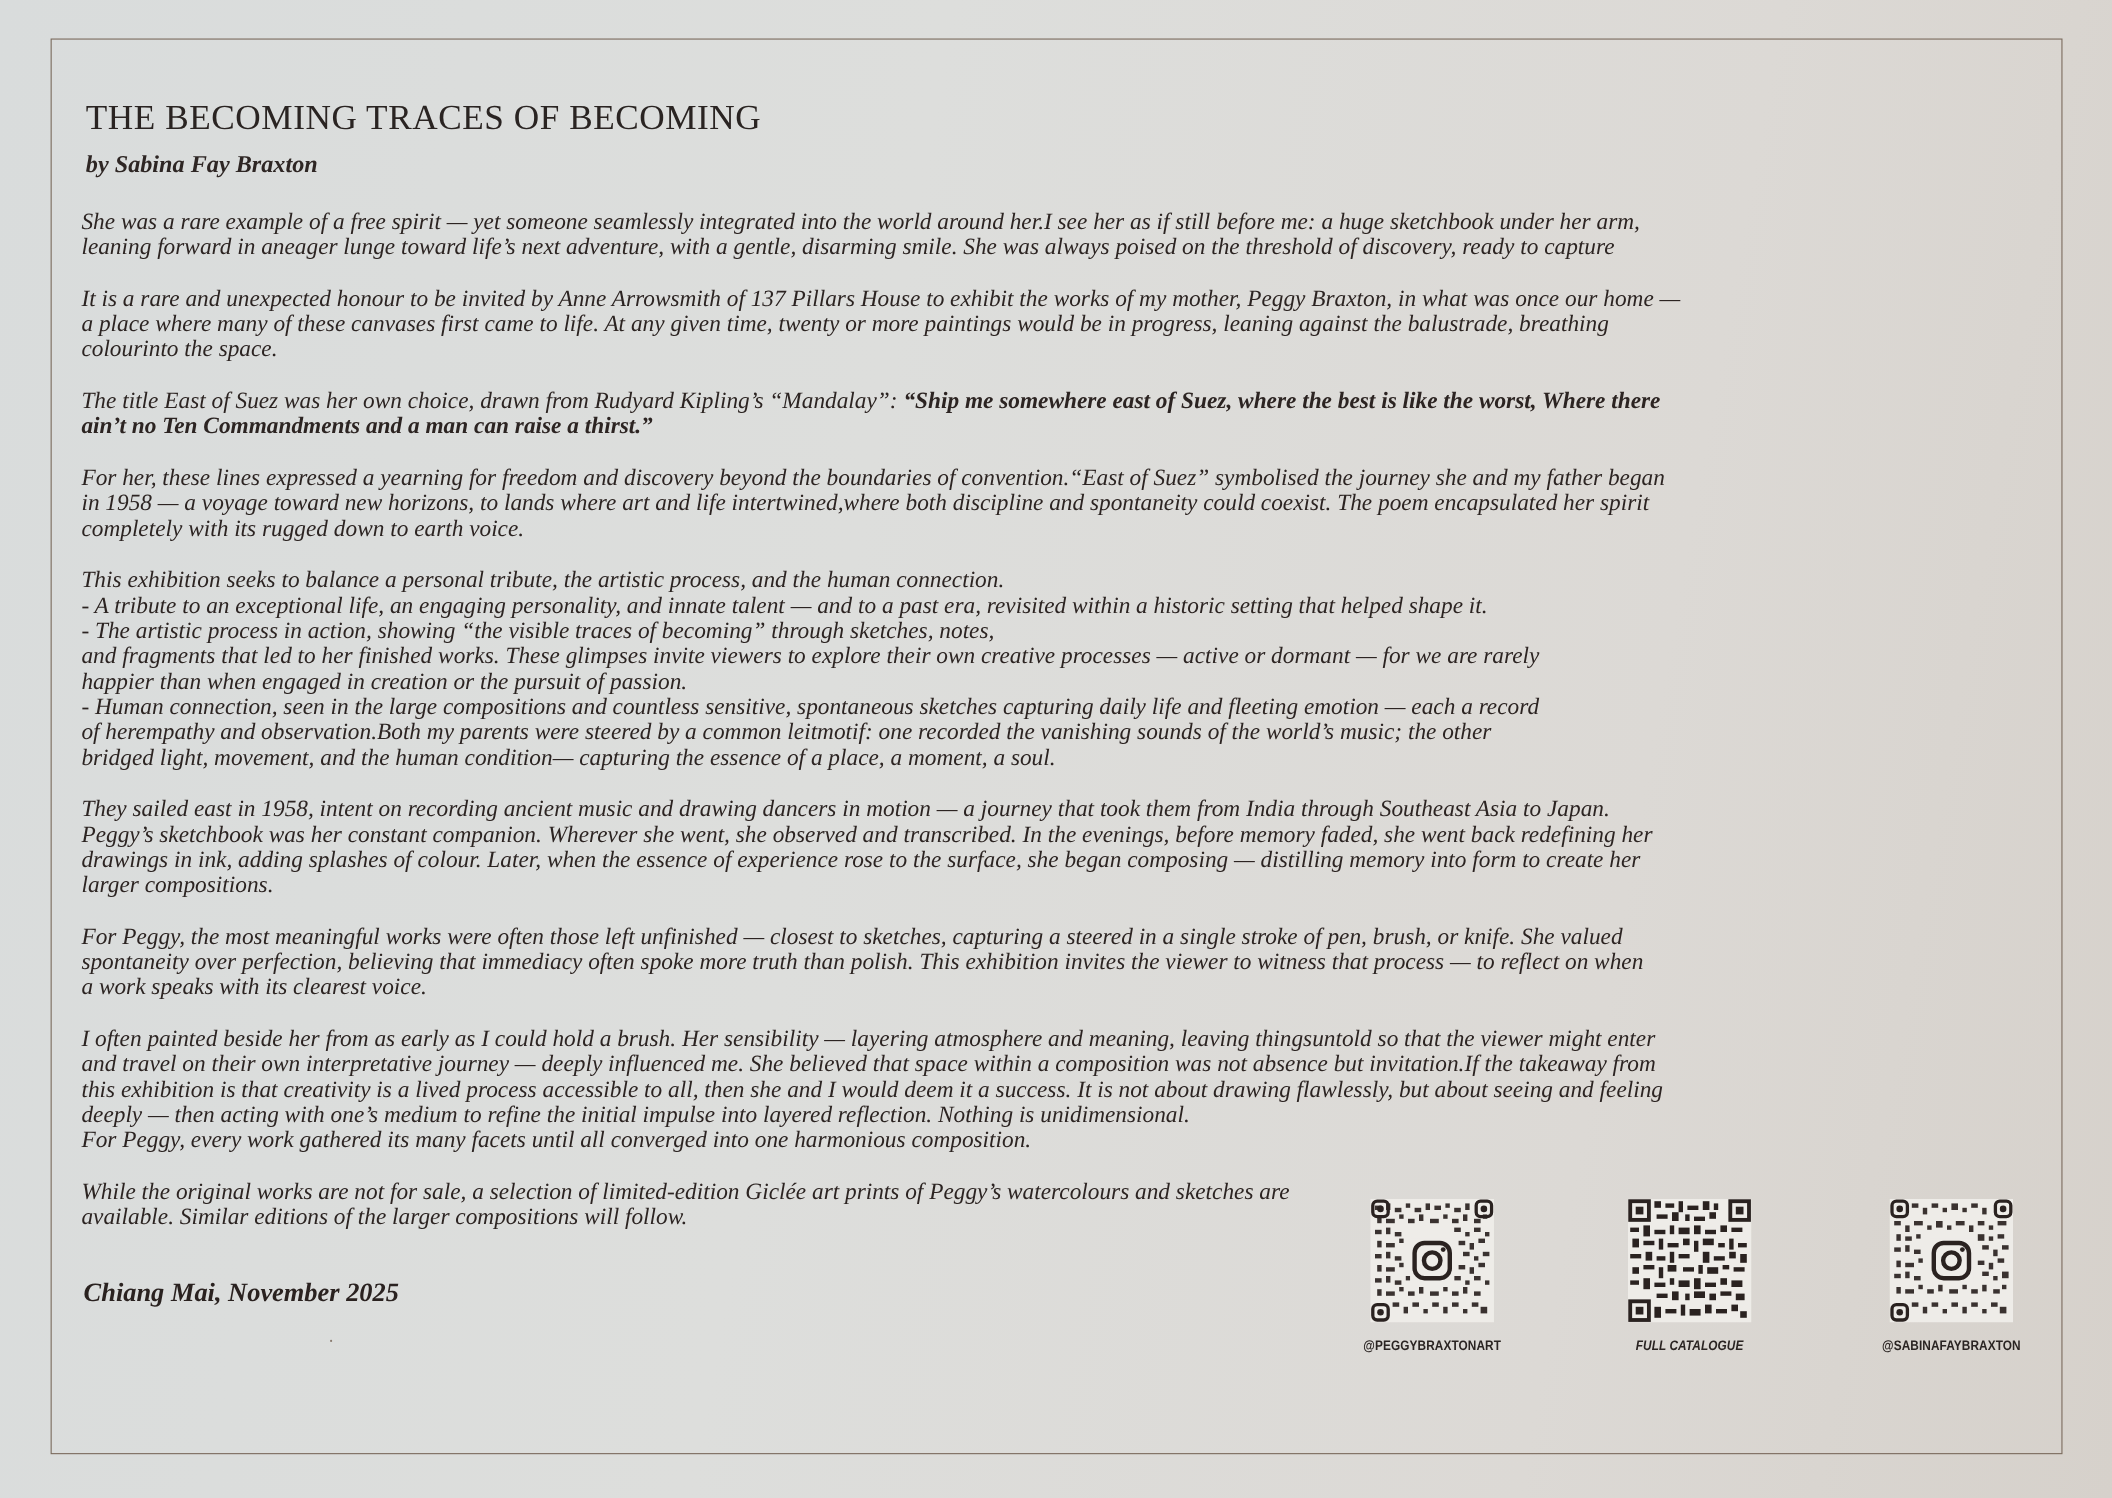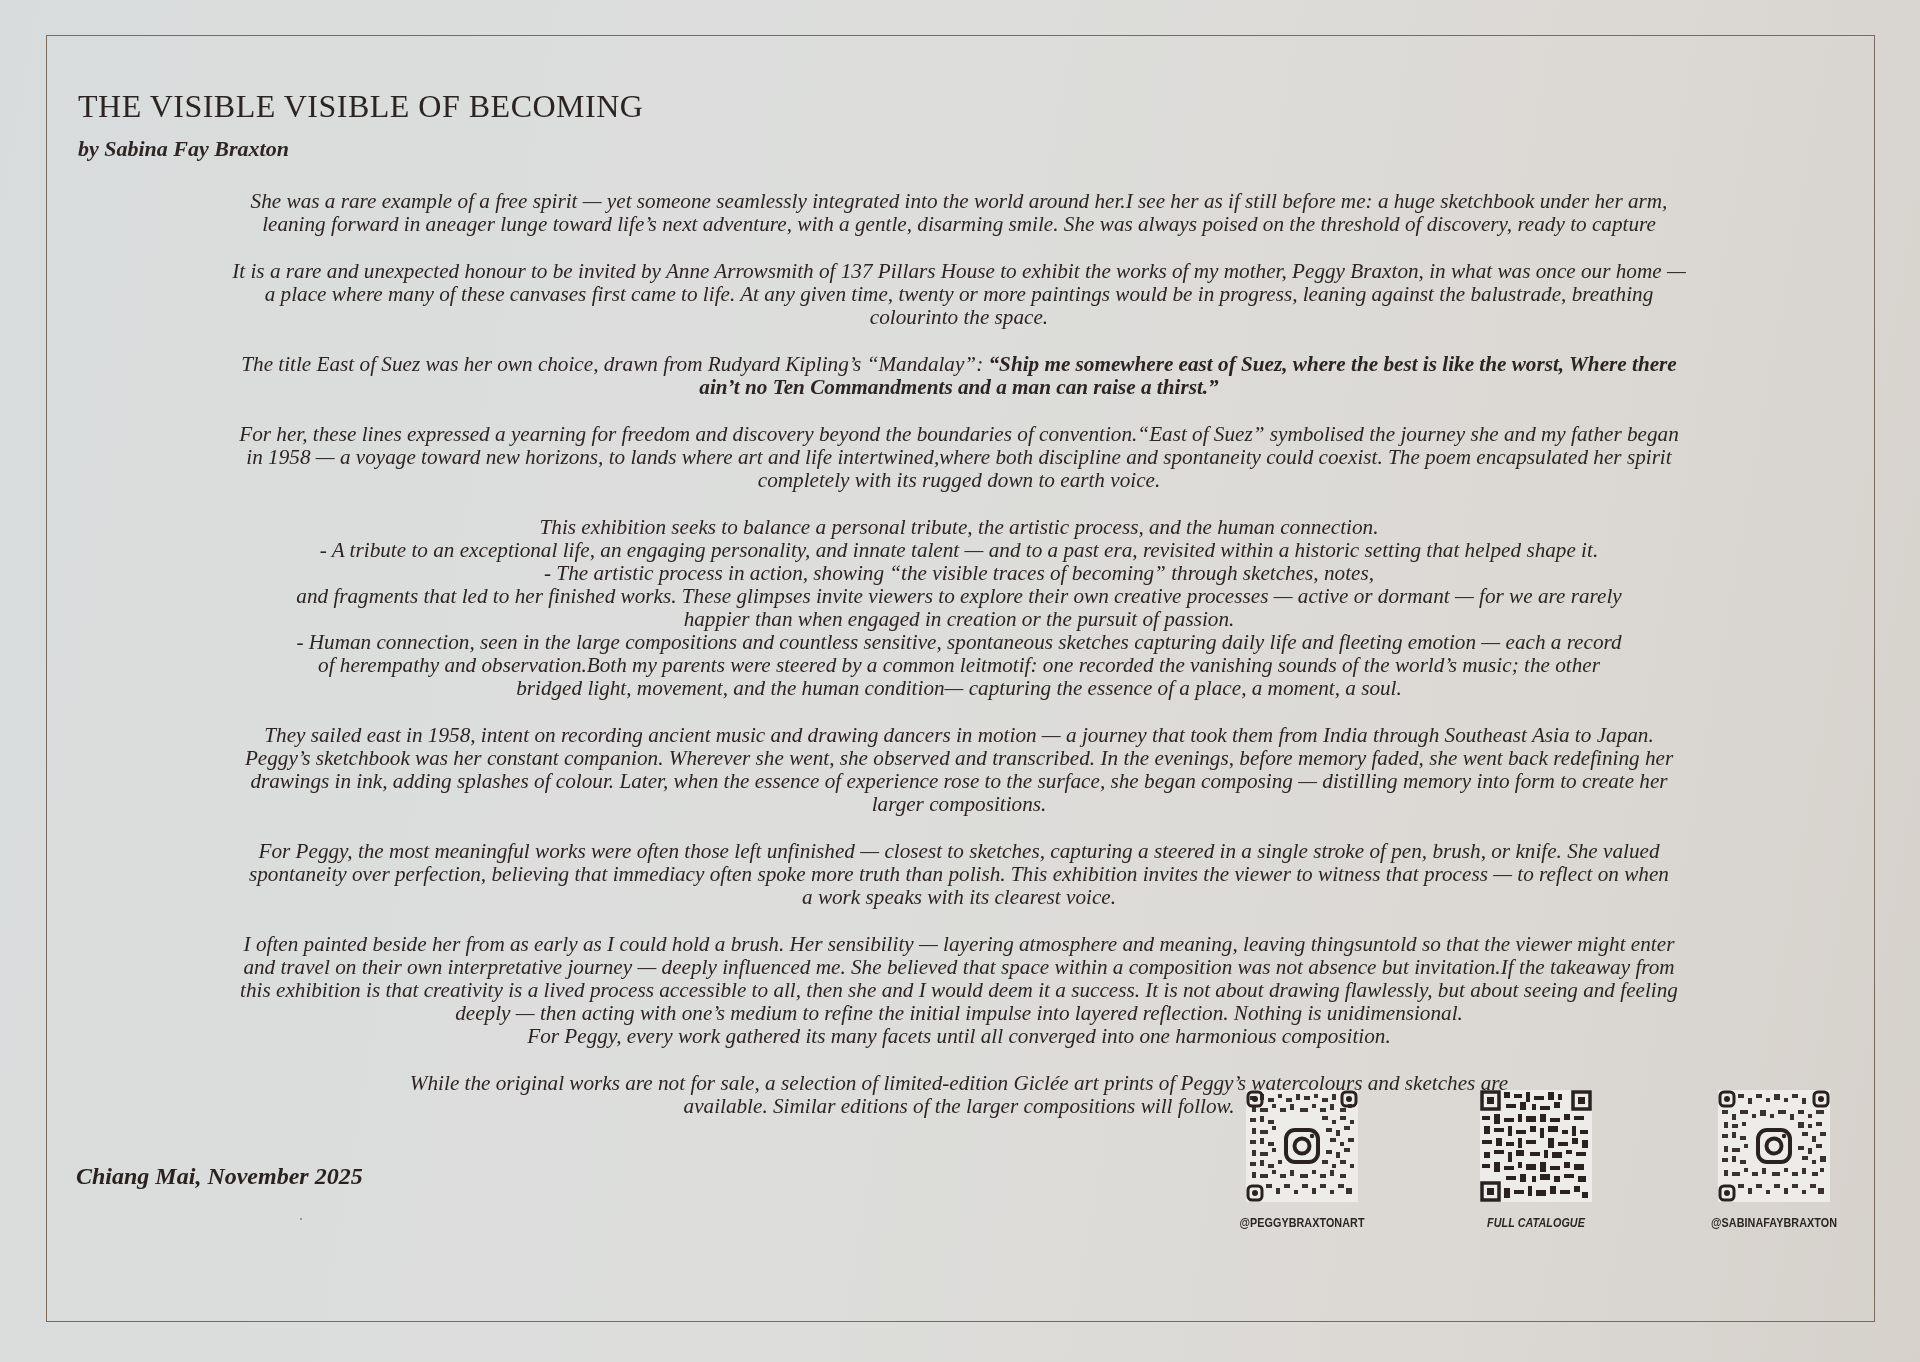--- a/index.html
+++ b/index.html
@@ -23,21 +23,21 @@
       position: absolute; left: 78px; top: 136px;
       font-family: "Liberation Serif", serif; font-style: italic; font-weight: bold;
       font-size: 22px; color: #2e2624; margin: 0;
     }
     .body {
       position: absolute; left: 74px; top: 190px; width: 1770px;
       font-family: "Liberation Serif", serif; font-style: italic;
       font-size: 21.2px; line-height: 23px; color: #2c2422;
     }
     .para { margin: 0 0 24px 0; }
-    .para .line { display: block; white-space: nowrap; text-align: center; }
+    .para .line { display: block; white-space: nowrap; }
     .quote { font-weight: bold; }
     .list-para .line { white-space: nowrap; }
     .closing {
       position: absolute; left: 76px; top: 1163px;
       font-family: "Liberation Serif", serif; font-style: italic; font-weight: bold;
       font-size: 24px; color: #2a2220; margin: 0;
     }
     .qr-block {
       position: absolute; top: 1090px; width: 180px; text-align: center;
     }
@@ -53,21 +53,21 @@
     }
     .speck {
       position: absolute; left: 300px; top: 1218px; width: 2px; height: 2px; border-radius: 1px; background: #8a7c70;
     }
   </style>
 </head>
 <body>
 
 <div class="frame"></div>
 
-<h1 class="title">THE VISIBLE VISIBLE OF BECOMING</h1>
+<h1 class="title">THE BECOMING TRACES OF BECOMING</h1>
 <p class="byline">by Sabina Fay Braxton</p>
 
 <div class="body">
   <p class="para">
     <span class="line">She was a rare example of a free spirit — yet someone seamlessly integrated into the world around her.I see her as if still before me: a huge sketchbook under her arm,</span>
     <span class="line">leaning forward in aneager lunge toward life’s next adventure, with a gentle, disarming smile. She was always poised on the threshold of discovery, ready to capture</span>
   </p>
   <p class="para">
     <span class="line">It is a rare and unexpected honour to be invited by Anne Arrowsmith of 137 Pillars House to exhibit the works of my mother, Peggy Braxton, in what was once our home —</span>
     <span class="line">a place where many of these canvases first came to life. At any given time, twenty or more paintings would be in progress, leaning against the balustrade, breathing</span>

